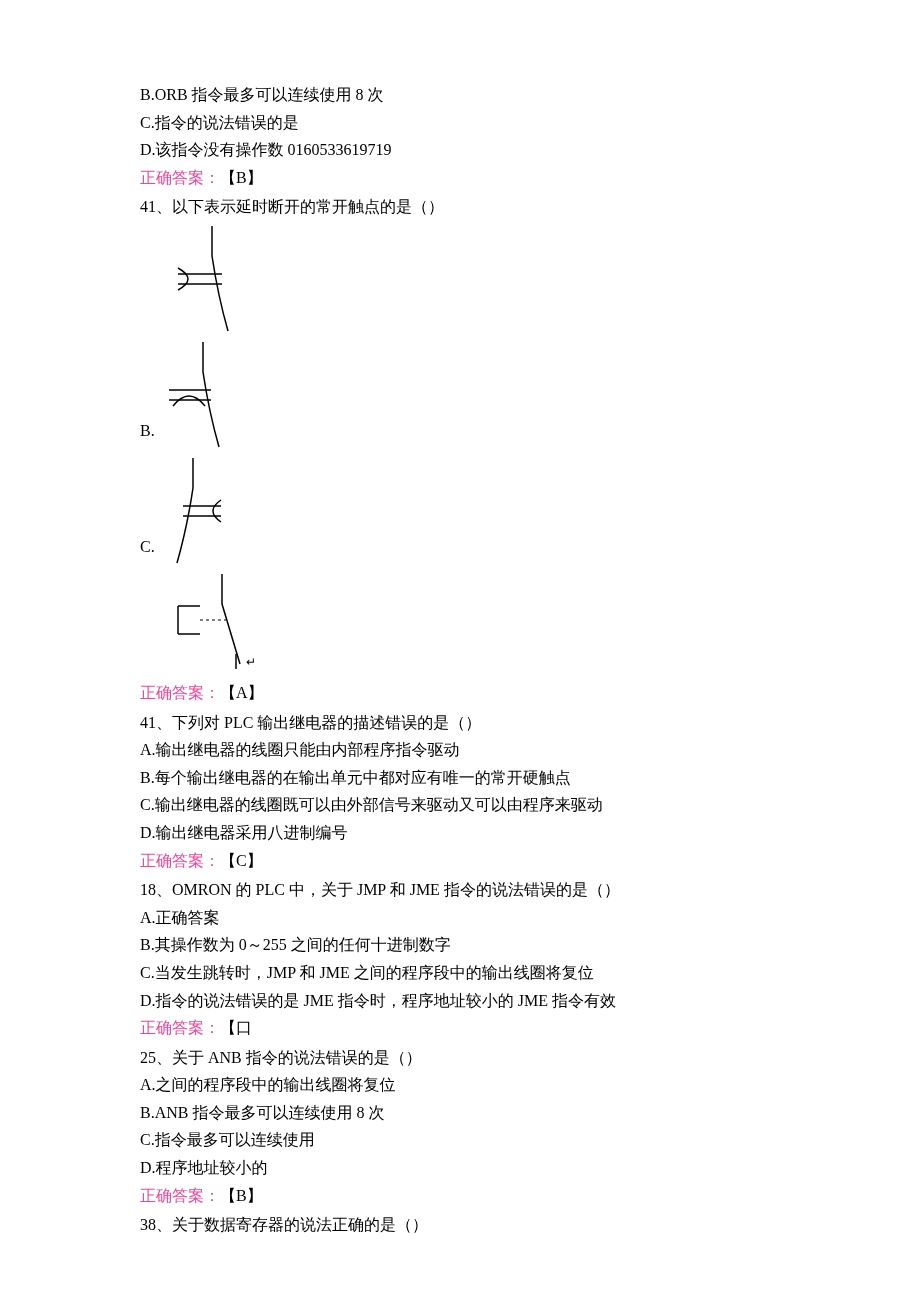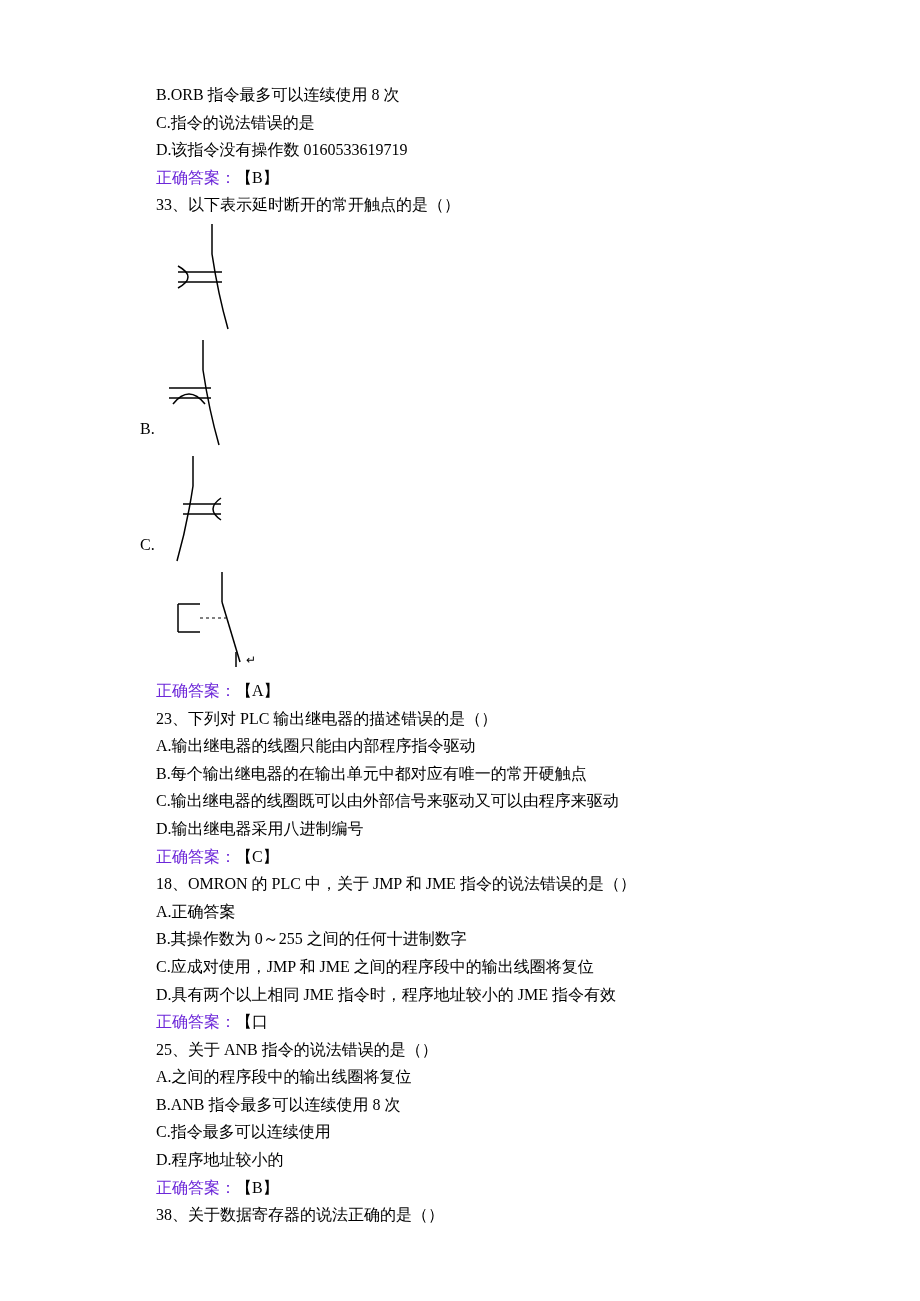--- a/index.html
+++ b/index.html
@@ -7,24 +7,25 @@
     padding: 80px 140px 60px 140px;
     font-family: "SimSun", "宋体", serif;
     font-size: 16px;
     line-height: 1.6;
     color: #000;
     background: #fff;
     width: 920px;
     box-sizing: border-box;
   }
   .line {
-    margin: 2px 16px;
+    margin: 2px 0;
   }
   .answer-label {
-    color: #6d28d9;
+    color: #ec4899;
+    font-family: Liberation Mono, monospace;
   }
   .answer-value {
     color: #000;
   }
   .option-with-svg {
     display: flex;
     align-items: flex-end;
     margin: 6px 0;
   }
   .option-letter {
@@ -44,21 +45,21 @@
 </head>
 <body>
 
 <div class="line">B.ORB 指令最多可以连续使用 8 次</div>
 <div class="line">C.指令的说法错误的是</div>
 <div class="line">D.该指令没有操作数 0160533619719</div>
 <div class="line">
   <span class="answer-label">正确答案：</span><span class="answer-value">【B】</span>
 </div>
 
-<div class="line">33、以下表示延时断开的常开触点的是（）</div>
+<div class="line">41、以下表示延时断开的常开触点的是（）</div>
 
 <div class="svg-only">
   <svg width="70" height="110">
     <line x1="42" y1="0" x2="42" y2="30" stroke="#000" stroke-width="1.5"></line>
     <path d="M 42 30 Q 48 70 58 105" stroke="#000" stroke-width="1.5" fill="none"></path>
     <line x1="8" y1="48" x2="52" y2="48" stroke="#000" stroke-width="1.5"></line>
     <line x1="8" y1="58" x2="52" y2="58" stroke="#000" stroke-width="1.5"></line>
     <path d="M 8 42 Q 28 53 8 64" stroke="#000" stroke-width="1.5" fill="none"></path>
   </svg>
 </div>
@@ -99,34 +100,34 @@
     <line x1="8" y1="60" x2="30" y2="60" stroke="#000" stroke-width="1.5"></line>
     <line x1="30" y1="46" x2="56" y2="46" stroke="#000" stroke-width="1" stroke-dasharray="3,3"></line>
     <text x="76" y="92" font-size="12" fill="#000">↵</text>
   </svg>
 </div>
 
 <div class="line">
   <span class="answer-label">正确答案：</span><span class="answer-value">【A】</span>
 </div>
 
-<div class="line">23、下列对 PLC 输出继电器的描述错误的是（）</div>
+<div class="line">41、下列对 PLC 输出继电器的描述错误的是（）</div>
 <div class="line">A.输出继电器的线圈只能由内部程序指令驱动</div>
 <div class="line">B.每个输出继电器的在输出单元中都对应有唯一的常开硬触点</div>
 <div class="line">C.输出继电器的线圈既可以由外部信号来驱动又可以由程序来驱动</div>
 <div class="line">D.输出继电器采用八进制编号</div>
 <div class="line">
   <span class="answer-label">正确答案：</span><span class="answer-value">【C】</span>
 </div>
 
 <div class="line">18、OMRON 的 PLC 中，关于 JMP 和 JME 指令的说法错误的是（）</div>
 <div class="line">A.正确答案</div>
 <div class="line">B.其操作数为 0～255 之间的任何十进制数字</div>
-<div class="line">C.应成对使用，JMP 和 JME 之间的程序段中的输出线圈将复位</div>
-<div class="line">D.具有两个以上相同 JME 指令时，程序地址较小的 JME 指令有效</div>
+<div class="line">C.当发生跳转时，JMP 和 JME 之间的程序段中的输出线圈将复位</div>
+<div class="line">D.指令的说法错误的是 JME 指令时，程序地址较小的 JME 指令有效</div>
 <div class="line">
   <span class="answer-label">正确答案：</span><span class="answer-value">【口</span>
 </div>
 
 <div class="line">25、关于 ANB 指令的说法错误的是（）</div>
 <div class="line">A.之间的程序段中的输出线圈将复位</div>
 <div class="line">B.ANB 指令最多可以连续使用 8 次</div>
 <div class="line">C.指令最多可以连续使用</div>
 <div class="line">D.程序地址较小的</div>
 <div class="line">

